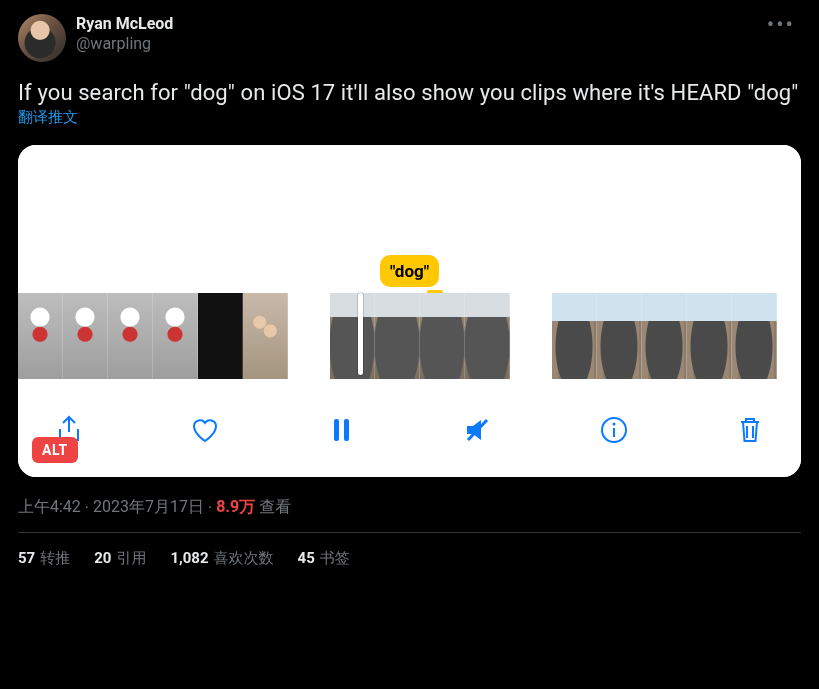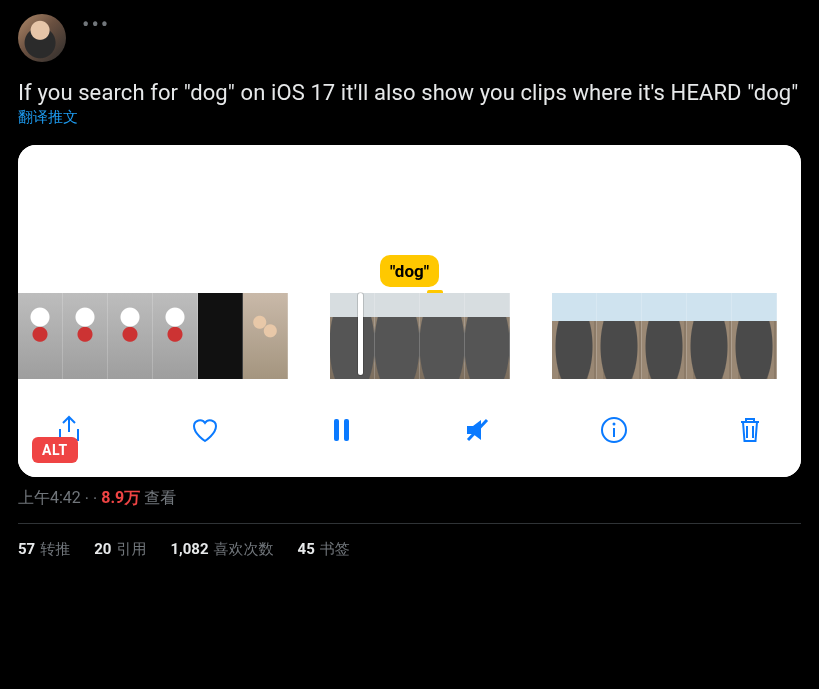--- a/index.html
+++ b/index.html
@@ -134,21 +134,21 @@
     left:14px; bottom:14px;
     background:#ef4444;
     color:#fff;
     font-size:14px;
     font-weight:700;
     padding:5px 10px;
     border-radius:6px;
     letter-spacing:0.5px;
   }
   .meta-row {
-    margin-top:11px;
+    margin-top:20px;
     color:#71767b;
     font-size:16px;
     display:flex;
     gap:4px;
     align-items:center;
     flex-wrap:wrap;
   }
   .meta-row .bold { color:#ef4444; font-weight:700; }
   .divider {
     height:1px;
@@ -166,20 +166,24 @@
   .stat { display:flex; gap:5px; align-items:center; cursor:pointer; }
   .stat .num { color:#e7e9ea; font-weight:700; }
 </style>
 </head>
 <body>
 
 <div class="tweet">
 
   <div class="header-row">
     <div class="avatar"></div>
+    <div class="name-col">
+      <span class="display-name">Ryan McLeod</span>
+      <span class="handle">@warpling</span>
+    </div>
     <div class="more-btn">•••</div>
   </div>
 
   <div class="tweet-text">If you search for "dog" on iOS 17 it'll also show you clips where it's HEARD "dog"</div>
 
   <div class="translate">翻译推文</div>
 
   <div class="media-card">
     <div class="media-top"></div>
 
@@ -253,20 +257,21 @@
           </svg>
       </div>
     </div>
 
     <div class="alt-badge">ALT</div>
   </div>
 
   <div class="meta-row">
     <span>上午4:42</span>
     <span> · </span>
+    <span>2023年7月17日</span>
     <span> · </span>
     <span class="bold">8.9万</span>
     <span> 查看</span>
   </div>
 
   <div class="divider"></div>
 
   <div class="stats-row">
     <div class="stat">
       <span class="num">57</span>

